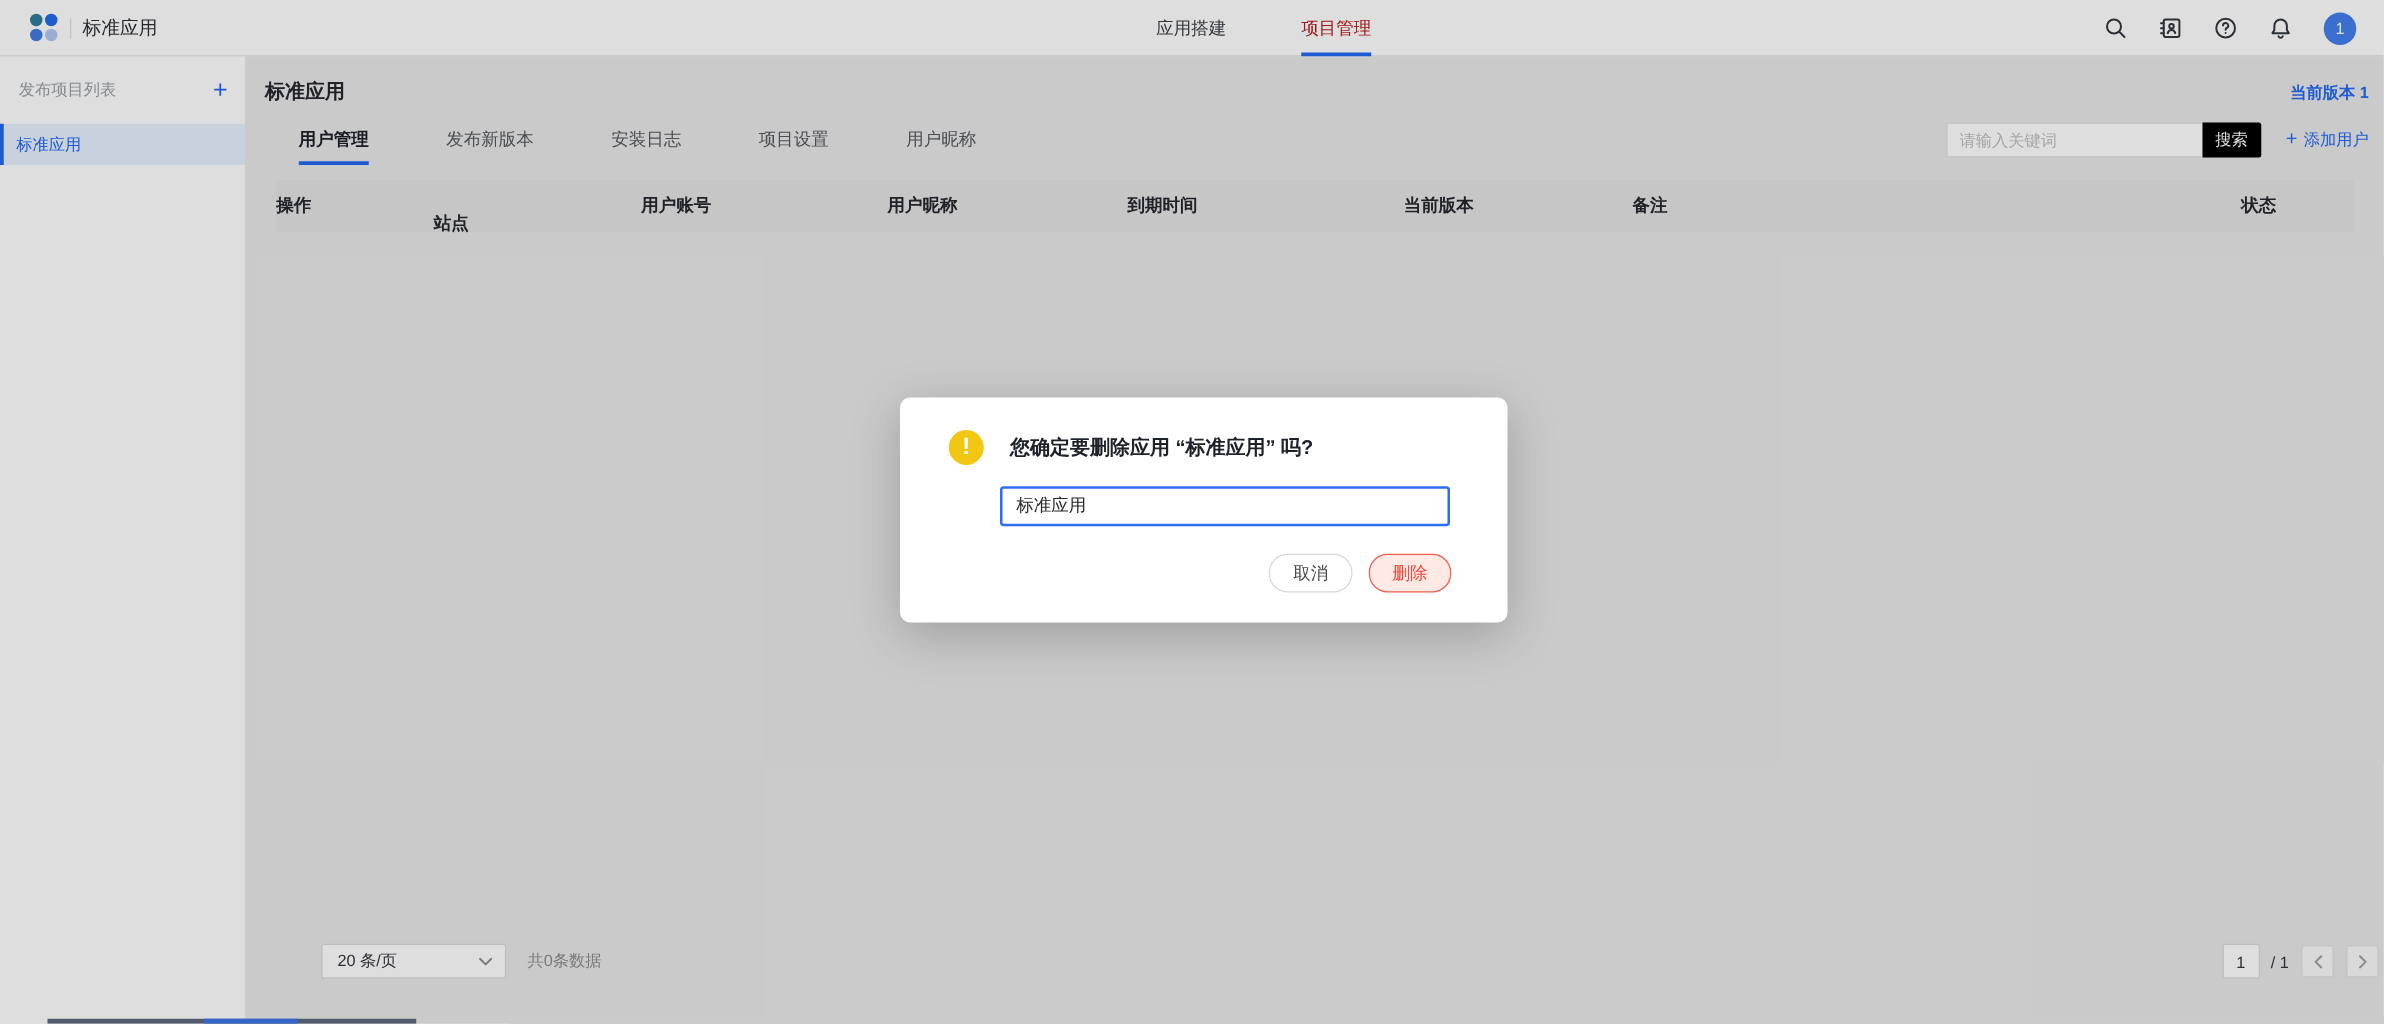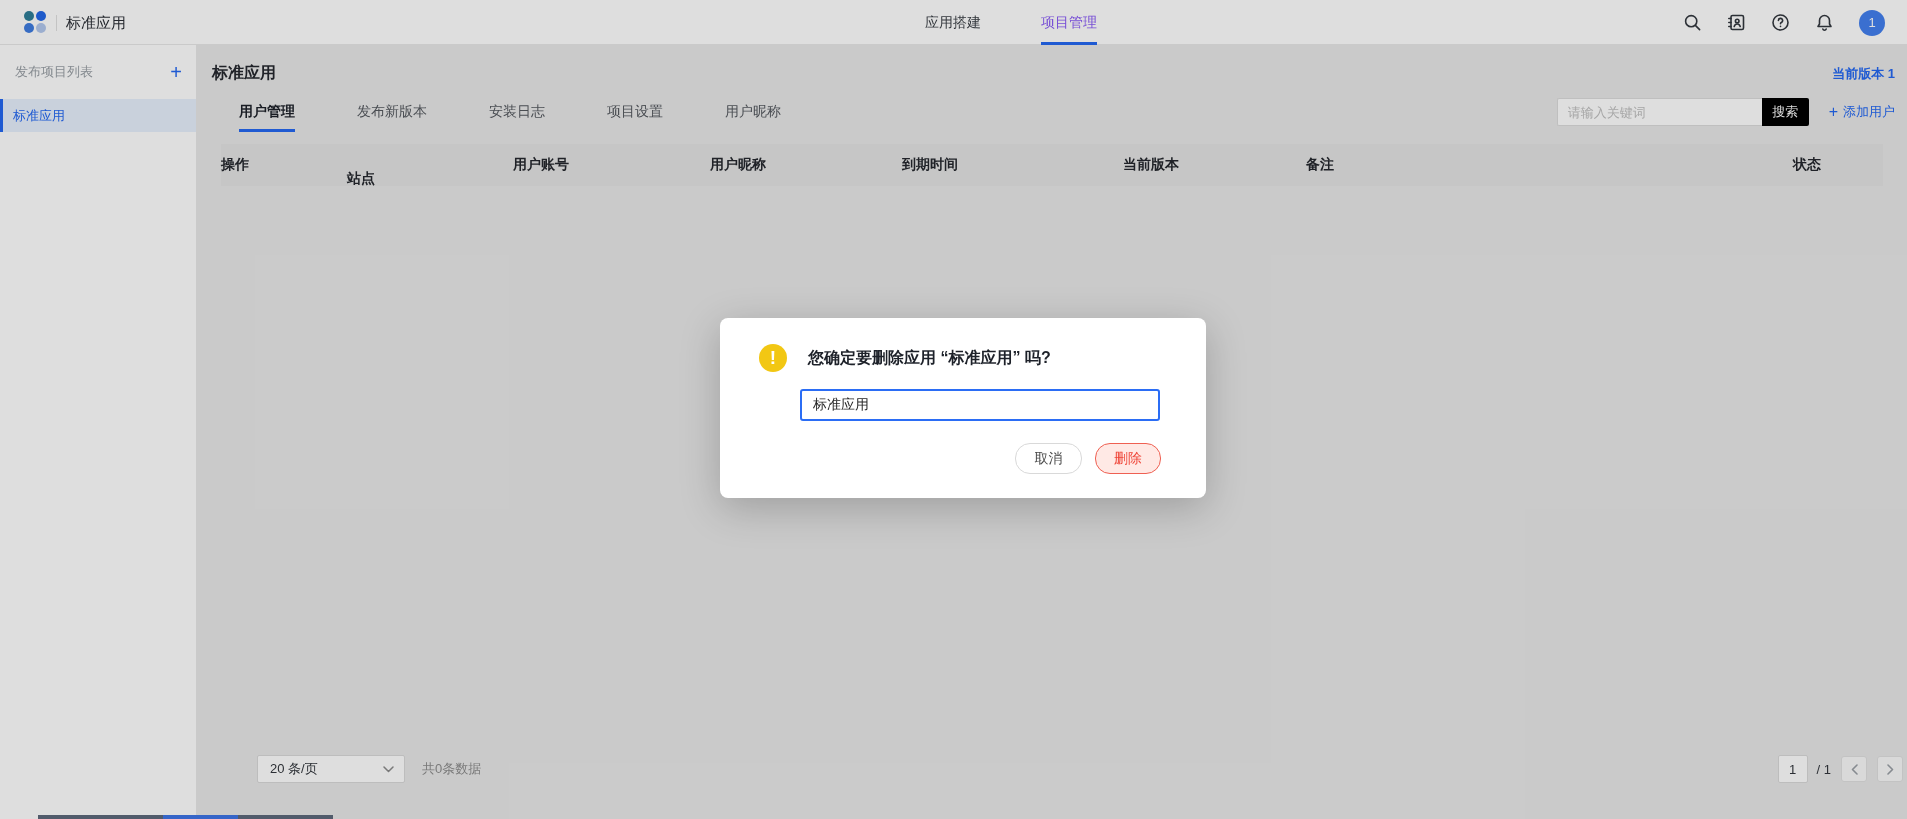--- a/index.html
+++ b/index.html
@@ -10,21 +10,21 @@
   
   .topbar { position:relative; height:45px; background:#ffffff; border-bottom:1px solid #e8e8e8; z-index:1; }
   .logo { position:absolute; left:24px; top:11px; width:23px; height:23px; display:grid; grid-template-columns:10px 10px; grid-template-rows:10px 10px; gap:2px; }
   .logo i { border-radius:50%; display:block; }
   .logo .c1 { background:#2f7e98; } .logo .c2 { background:#2368e8; }
   .logo .c3 { background:#3f7de0; } .logo .c4 { background:#b3c8ee; }
   .topbar-divider { position:absolute; left:56px; top:15px; width:1px; height:16px; background:#e0e0e0; }
   .app-title { position:absolute; left:66px; top:0; line-height:45px; font-size:15px; color:#2b2f36; }
   .top-nav { position:absolute; left:925px; top:0; height:45px; display:flex; gap:60px; }
   .nav-item { position:relative; line-height:45px; font-size:14px; color:#3a3f45; cursor:pointer; }
-  .nav-item.active { color:#8b5cf6; }
+  .nav-item.active { color:#b91c1c; }
   .nav-item.active::after { content:""; position:absolute; left:0; right:0; bottom:0; height:3px; background:#2468f2; }
   .top-actions { position:absolute; right:22px; top:0; height:45px; display:flex; align-items:center; gap:25px; }
   .tb-icon { width:19px; height:19px; display:flex; align-items:center; justify-content:center; cursor:pointer; }
   .tb-icon svg { stroke:#33383f; fill:none; stroke-width:1.6; stroke-linecap:round; stroke-linejoin:round; }
   .avatar { width:26px; height:26px; border-radius:50%; background:#4380ef; color:#fff; font-size:13px; display:flex; align-items:center; justify-content:center; cursor:pointer; }
 
   
   .body-row { display:flex; height:774px; }
   .sidebar { width:197px; background:#ffffff; border-right:1px solid #e8e8e8; }
   .side-head { height:54px; display:flex; align-items:center; justify-content:space-between; padding:0 14px 0 15px; }

